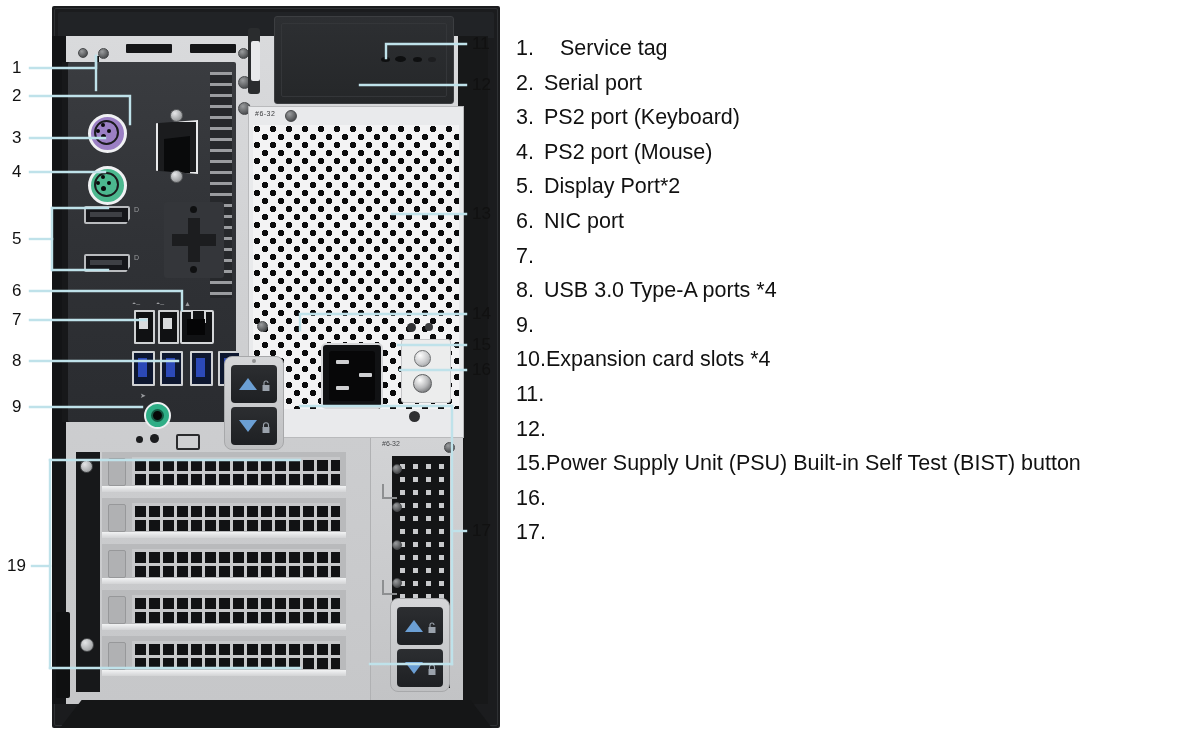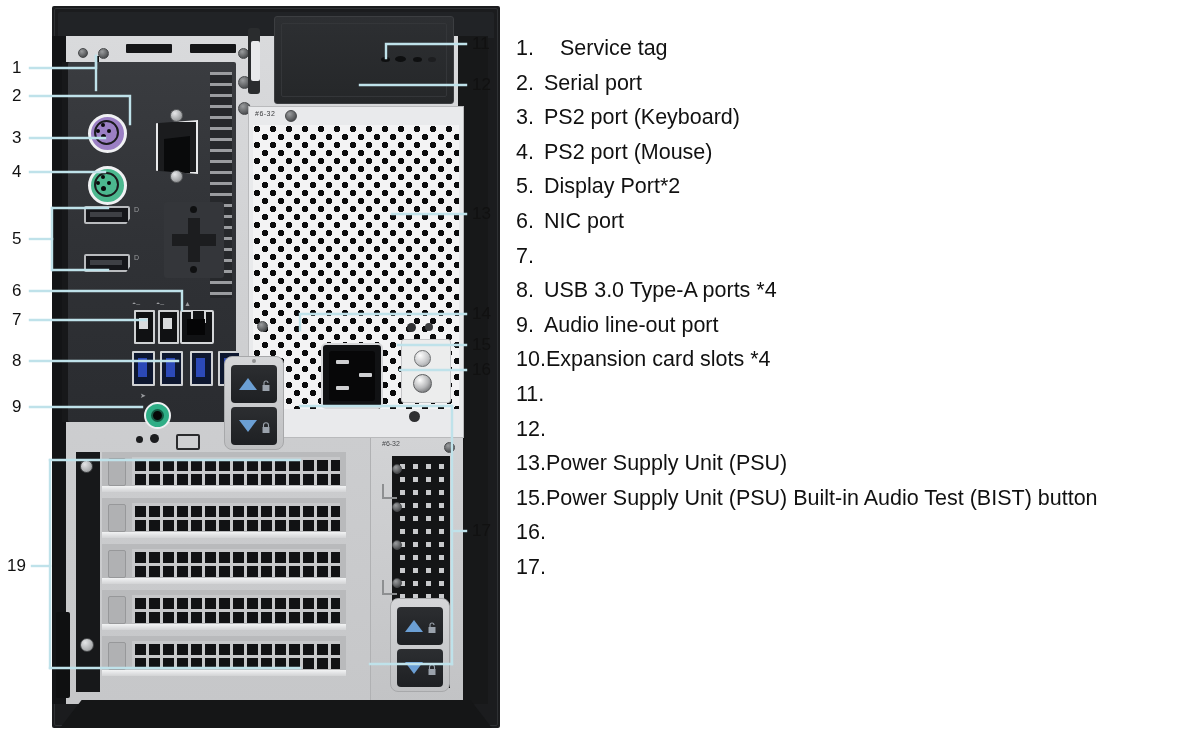--- a/index.html
+++ b/index.html
@@ -657,39 +657,34 @@
       </div>
       <div class="legend-row">
         <span class="legend-num">7.</span>
       </div>
       <div class="legend-row">
         <span class="legend-num">8.</span>
         <span class="legend-txt">USB 3.0 Type-A ports *4</span>
       </div>
       <div class="legend-row">
         <span class="legend-num">9.</span>
-        <span class="legend-txt">Audio line-out port</span>
       </div>
       <div class="legend-row">
         <span class="legend-num">10.</span>
         <span class="legend-txt">Expansion card slots *4</span>
       </div>
       <div class="legend-row">
         <span class="legend-num">11.</span>
       </div>
       <div class="legend-row">
         <span class="legend-num">12.</span>
       </div>
       <div class="legend-row">
-        <span class="legend-num">13.</span>
-        <span class="legend-txt">Power Supply Unit (PSU)</span>
-      </div>
-      <div class="legend-row">
         <span class="legend-num">15.</span>
-        <span class="legend-txt">Power Supply Unit (PSU) Built-in Audio Test (BIST) button</span>
+        <span class="legend-txt">Power Supply Unit (PSU) Built-in Self Test (BIST) button</span>
       </div>
       <div class="legend-row">
         <span class="legend-num">16.</span>
       </div>
       <div class="legend-row">
         <span class="legend-num">17.</span>
       </div>
     </div>
 
 </div>

